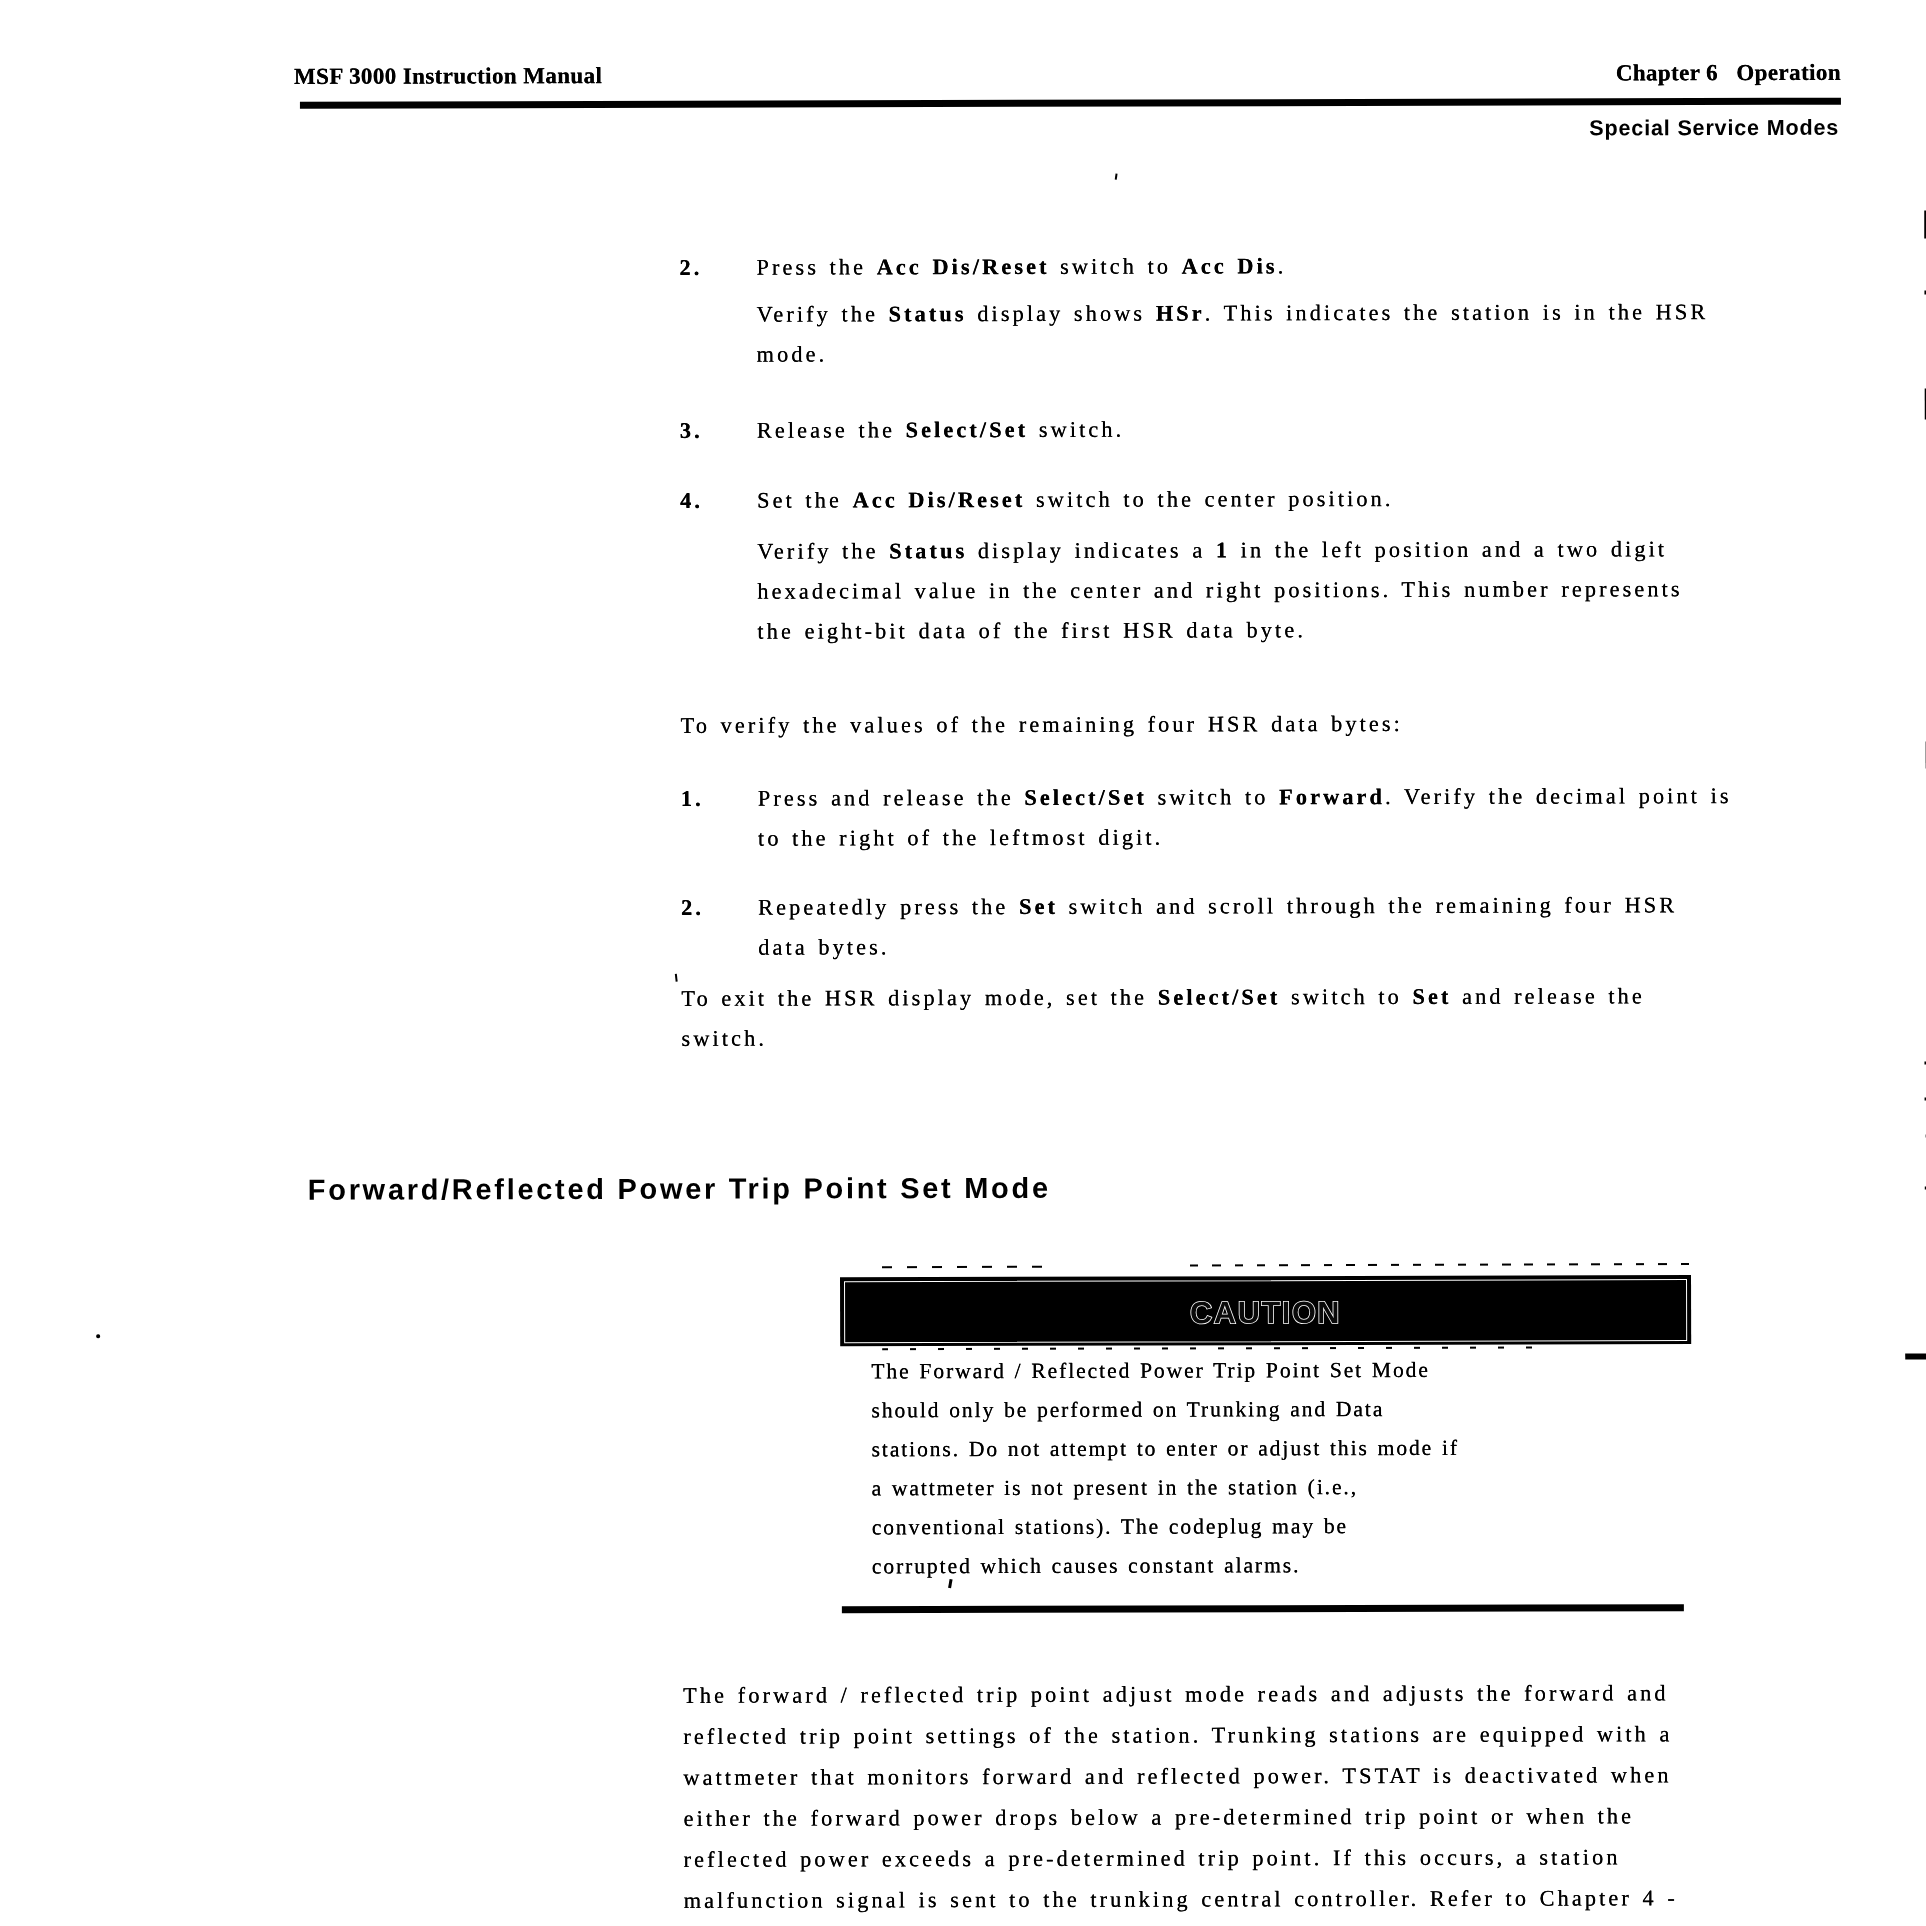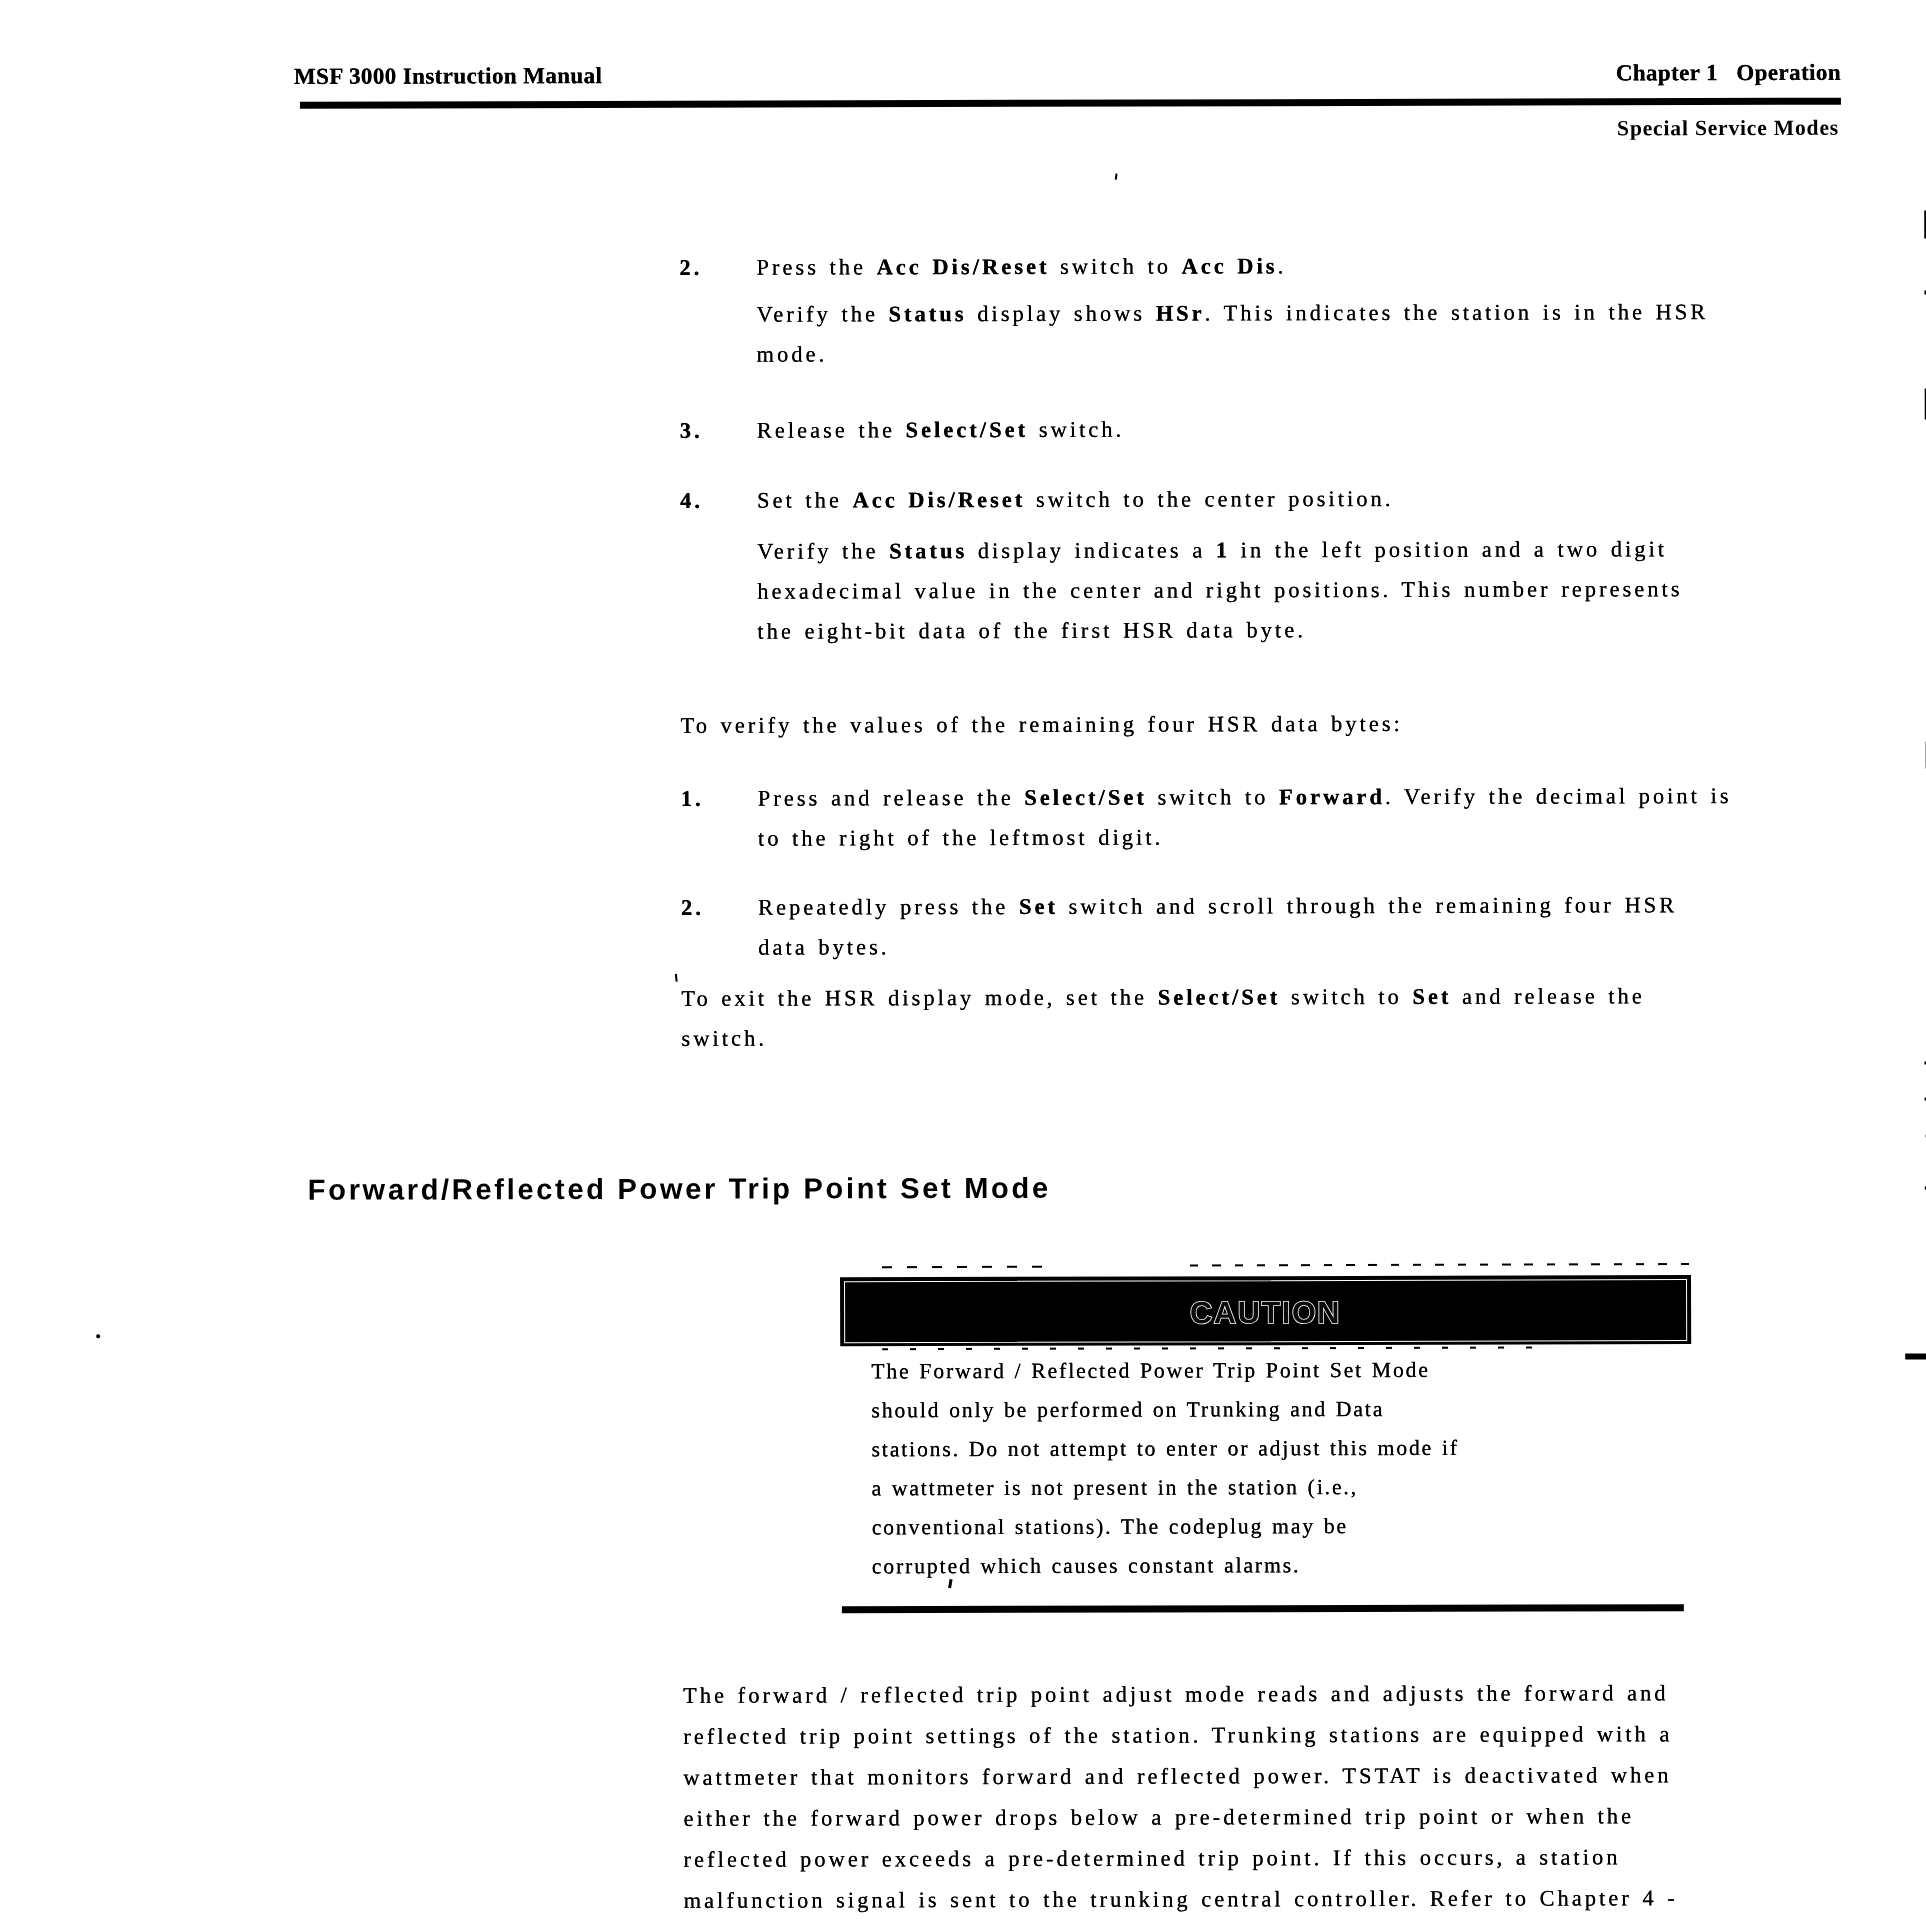--- a/index.html
+++ b/index.html
@@ -6,21 +6,21 @@
   .page{position:relative;width:1935px;height:2546px;background:#fff;overflow:hidden;
         font-family:"Liberation Serif",serif;color:#000;}
   .skew{position:absolute;left:0;top:0;width:100%;height:100%;transform:rotate(-0.15deg);transform-origin:50% 50%;}
   .abs{position:absolute;}
   
   .h-title{left:297px;top:63px;font-size:23px;line-height:24px;letter-spacing:0.4px;font-weight:600;
            text-shadow:0.2px 0.2px 0 #000;white-space:pre;}
   .h-chapter{right:91px;top:63px;font-size:23px;line-height:24px;letter-spacing:0.4px;font-weight:600;
              text-shadow:0.2px 0.2px 0 #000;white-space:pre;text-align:right;}
   .h-rule{left:303px;top:100px;width:1541px;height:7.3px;background:#000;}
-  .h-section{right:93px;top:119px;font-family:Liberation Serif, serif;font-weight:bold;
+  .h-section{right:93px;top:119px;font-family:Liberation Sans, sans-serif;font-weight:bold;
              font-size:21.6px;line-height:22.3px;letter-spacing:0.8px;white-space:pre;}
   
   .body-t{font-size:22.3px;line-height:40px;letter-spacing:3.1px;word-spacing:1.9px;white-space:pre;
           text-shadow:0.2px 0.2px 0 #000;}
   .li{left:682px;width:1156px;}
   .li .num{position:absolute;left:0;top:0;font-weight:bold;}
   .li .t{position:absolute;left:77px;top:0;width:1079px;}
   .note{left:759px;width:1079px;}
   .flush{left:682px;width:1156px;}
   b{font-weight:bold;}
@@ -43,21 +43,21 @@
   .dashrow-b{left:1190px;top:1265px;width:501px;height:1.9px;background:repeating-linear-gradient(90deg,#000 0 8.5px,transparent 8.5px 22.3px);}
   .dotrow{left:882px;top:1348px;width:670px;height:1.9px;background:repeating-linear-gradient(90deg,#000 0 5.4px,transparent 5.4px 28px);}
 </style>
 </head>
 <body>
 
 <div class="page">
   <div class="skew">
 
     <div class="abs h-title">MSF 3000 Instruction Manual</div>
-    <div class="abs h-chapter">Chapter 1   Operation</div>
+    <div class="abs h-chapter">Chapter 6   Operation</div>
     <div class="abs h-rule"></div>
     <div class="abs h-section">Special Service Modes</div>
     <div class="art" style="left:1118px;top:174px;width:1.9px;height:6.2px;transform:rotate(8deg);"></div>
 
     <div class="abs li body-t" style="top:247px;">
       <span class="num">2.</span>
       <span class="t">Press the <b>Acc Dis/Reset</b> switch to <b>Acc Dis</b>.</span>
     </div>
     <div class="abs note body-t" style="top:294px;">Verify the <b>Status</b> display shows <b>HSr</b>. This indicates the station is in the HSR
 mode.</div>

